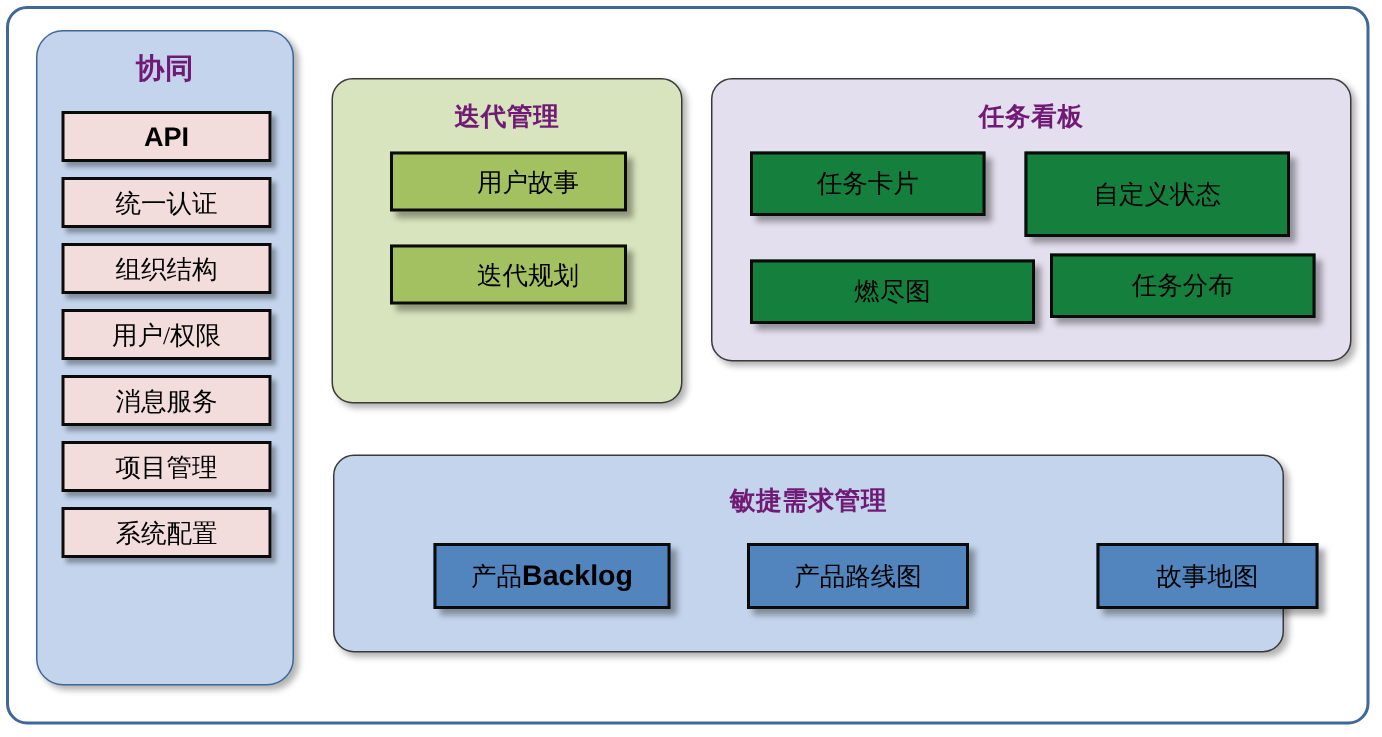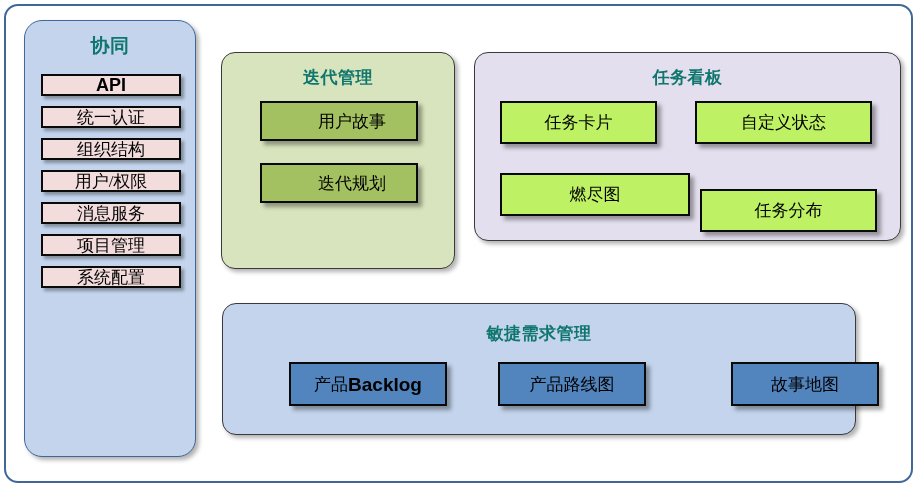--- a/index.html
+++ b/index.html
@@ -34,21 +34,21 @@
     border: 1.6px solid #3a3a3a;
     border-radius: 14px;
     box-shadow: 3px 3px 4px rgba(0,0,0,0.30);
   }
   .panel-title {
     position: absolute;
     left: 0;
     right: 0;
     text-align: center;
     font-weight: bold;
-    color: #0f766e;
+    color: #701a75;
     font-family: "Liberation Sans", sans-serif;
     letter-spacing: 0.5px;
   }
 
   
   #sidebar-panel {
     left: 18px;
     top: 14px;
     width: 172px;
     height: 437px;
@@ -62,21 +62,21 @@
   }
   #sidebar-items {
     position: absolute;
     left: 16px;
     top: 53px;
     width: 140px;
   }
   .sidebar-item {
     box-sizing: border-box;
     width: 140px;
-    height: 22px;
+    height: 34px;
     margin-bottom: 10px;
     background: #f2dcdc;
     border: 2.2px solid #0a0a0a;
     box-shadow: 3px 3px 3px rgba(0,0,0,0.33);
     display: flex;
     align-items: center;
     justify-content: center;
     font-family: "Liberation Serif", serif;
     font-size: 17px;
     color: #000000;
@@ -118,25 +118,25 @@
   
   #taskboard-panel {
     left: 468px;
     top: 46px;
     width: 427px;
     height: 189px;
     background: #e4dfee;
     border-color: #3a3a3a;
   }
   #taskboard-title { top: 13px; font-size: 17px; }
-  .node-purple { background: #bef264; }
+  .node-purple { background: #15803d; }
   #node-task-card    { left: 25px;  top: 48px;  width: 157px; height: 43px; }
-  #node-custom-state { left: 220px; top: 48px;  width: 177px; height: 43px; }
+  #node-custom-state { left: 208px; top: 48px;  width: 177px; height: 57px; }
   #node-burndown     { left: 25px;  top: 120px; width: 190px; height: 43px; }
-  #node-task-dist    { left: 225px; top: 136px; width: 177px; height: 43px; }
+  #node-task-dist    { left: 225px; top: 116px; width: 177px; height: 43px; }
 
   
   #agile-panel {
     left: 216px;
     top: 297px;
     width: 634px;
     height: 132px;
     background: #c3d4ec;
     border-color: #3a3a3a;
   }

